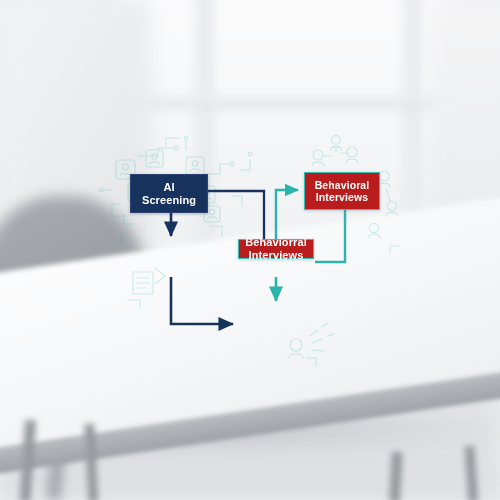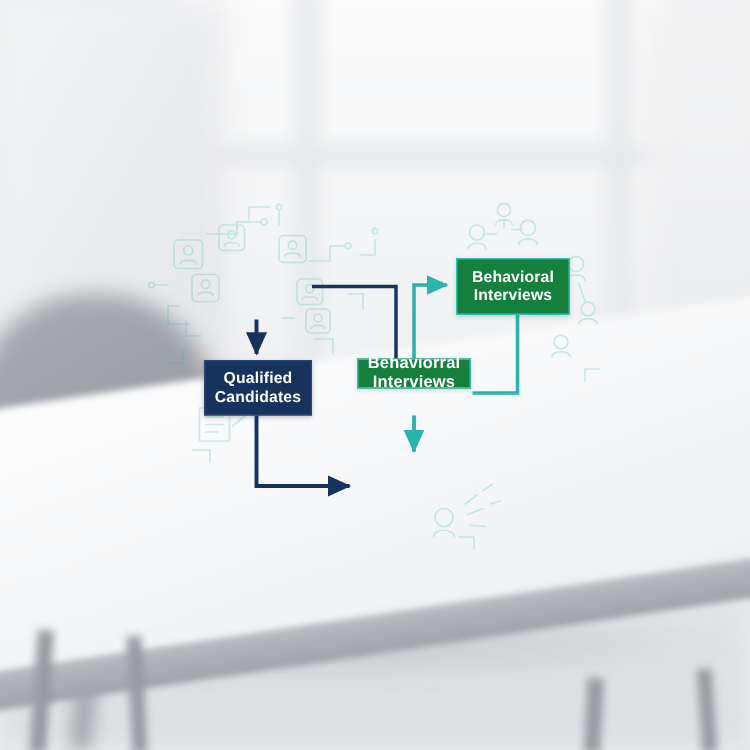--- a/index.html
+++ b/index.html
@@ -67,21 +67,21 @@
   
   .watermark{position:absolute;inset:0;opacity:.55;}
 
   
   .flow{position:absolute;inset:0;}
   .node{position:absolute;display:flex;align-items:center;justify-content:center;
     text-align:center;color:#ffffff;font-weight:700;line-height:1.18;
     letter-spacing:.1px;box-sizing:border-box;}
   .node.navy{background:#17325d;border:1px solid #2c4472;
     box-shadow:0 1px 3px rgba(20,35,60,.30);}
-  .node.teal{background:#15803d;border:1px solid #36bdb6;
+  .node.teal{background:#b91c1c;border:1px solid #36bdb6;
     box-shadow:0 1px 3px rgba(20,90,90,.22);}
   .node span{display:block;}
 
   #node-ai{left:130px;top:174px;width:78px;height:39px;font-size:11px;}
   #node-qualified{left:136px;top:240px;width:72px;height:37px;font-size:10.5px;}
   #node-behavioral-mid{left:238px;top:239px;width:76px;height:20px;font-size:11px;}
   #node-behavioral-top{left:304px;top:172px;width:76px;height:38px;font-size:10.5px;}
   #node-hiring{left:238px;top:305px;width:72px;height:38px;font-size:10.5px;}
 </style>
 </head>
@@ -232,27 +232,27 @@
 
     <path d="M345 210 V 262 H 315" stroke="#2bb3ad" stroke-width="2.4" fill="none"></path>
 
     <path d="M276 277 V 301" stroke="#2bb3ad" stroke-width="2.6" fill="none" marker-end="url(#arrow-teal)"></path>
 
     <path d="M171 277 V 324 H 233" stroke="#17325d" stroke-width="2.6" fill="none" marker-end="url(#arrow-navy)"></path>
   </svg>
 
   <div class="flow">
 
-
-    <div id="node-qualified" class="node navy">
+    <div id="node-ai" class="node navy">
       <div>
-        <span>Qualified</span>
-        <span>Candidates</span>
+        <span>AI</span>
+        <span>Screening</span>
       </div>
     </div>
+
 
     <div id="node-behavioral-mid" class="node teal">
       <div>
         <span>Behaviorral</span>
         <span>Interviews</span>
       </div>
     </div>
 
     <div id="node-behavioral-top" class="node teal">
       <div>

